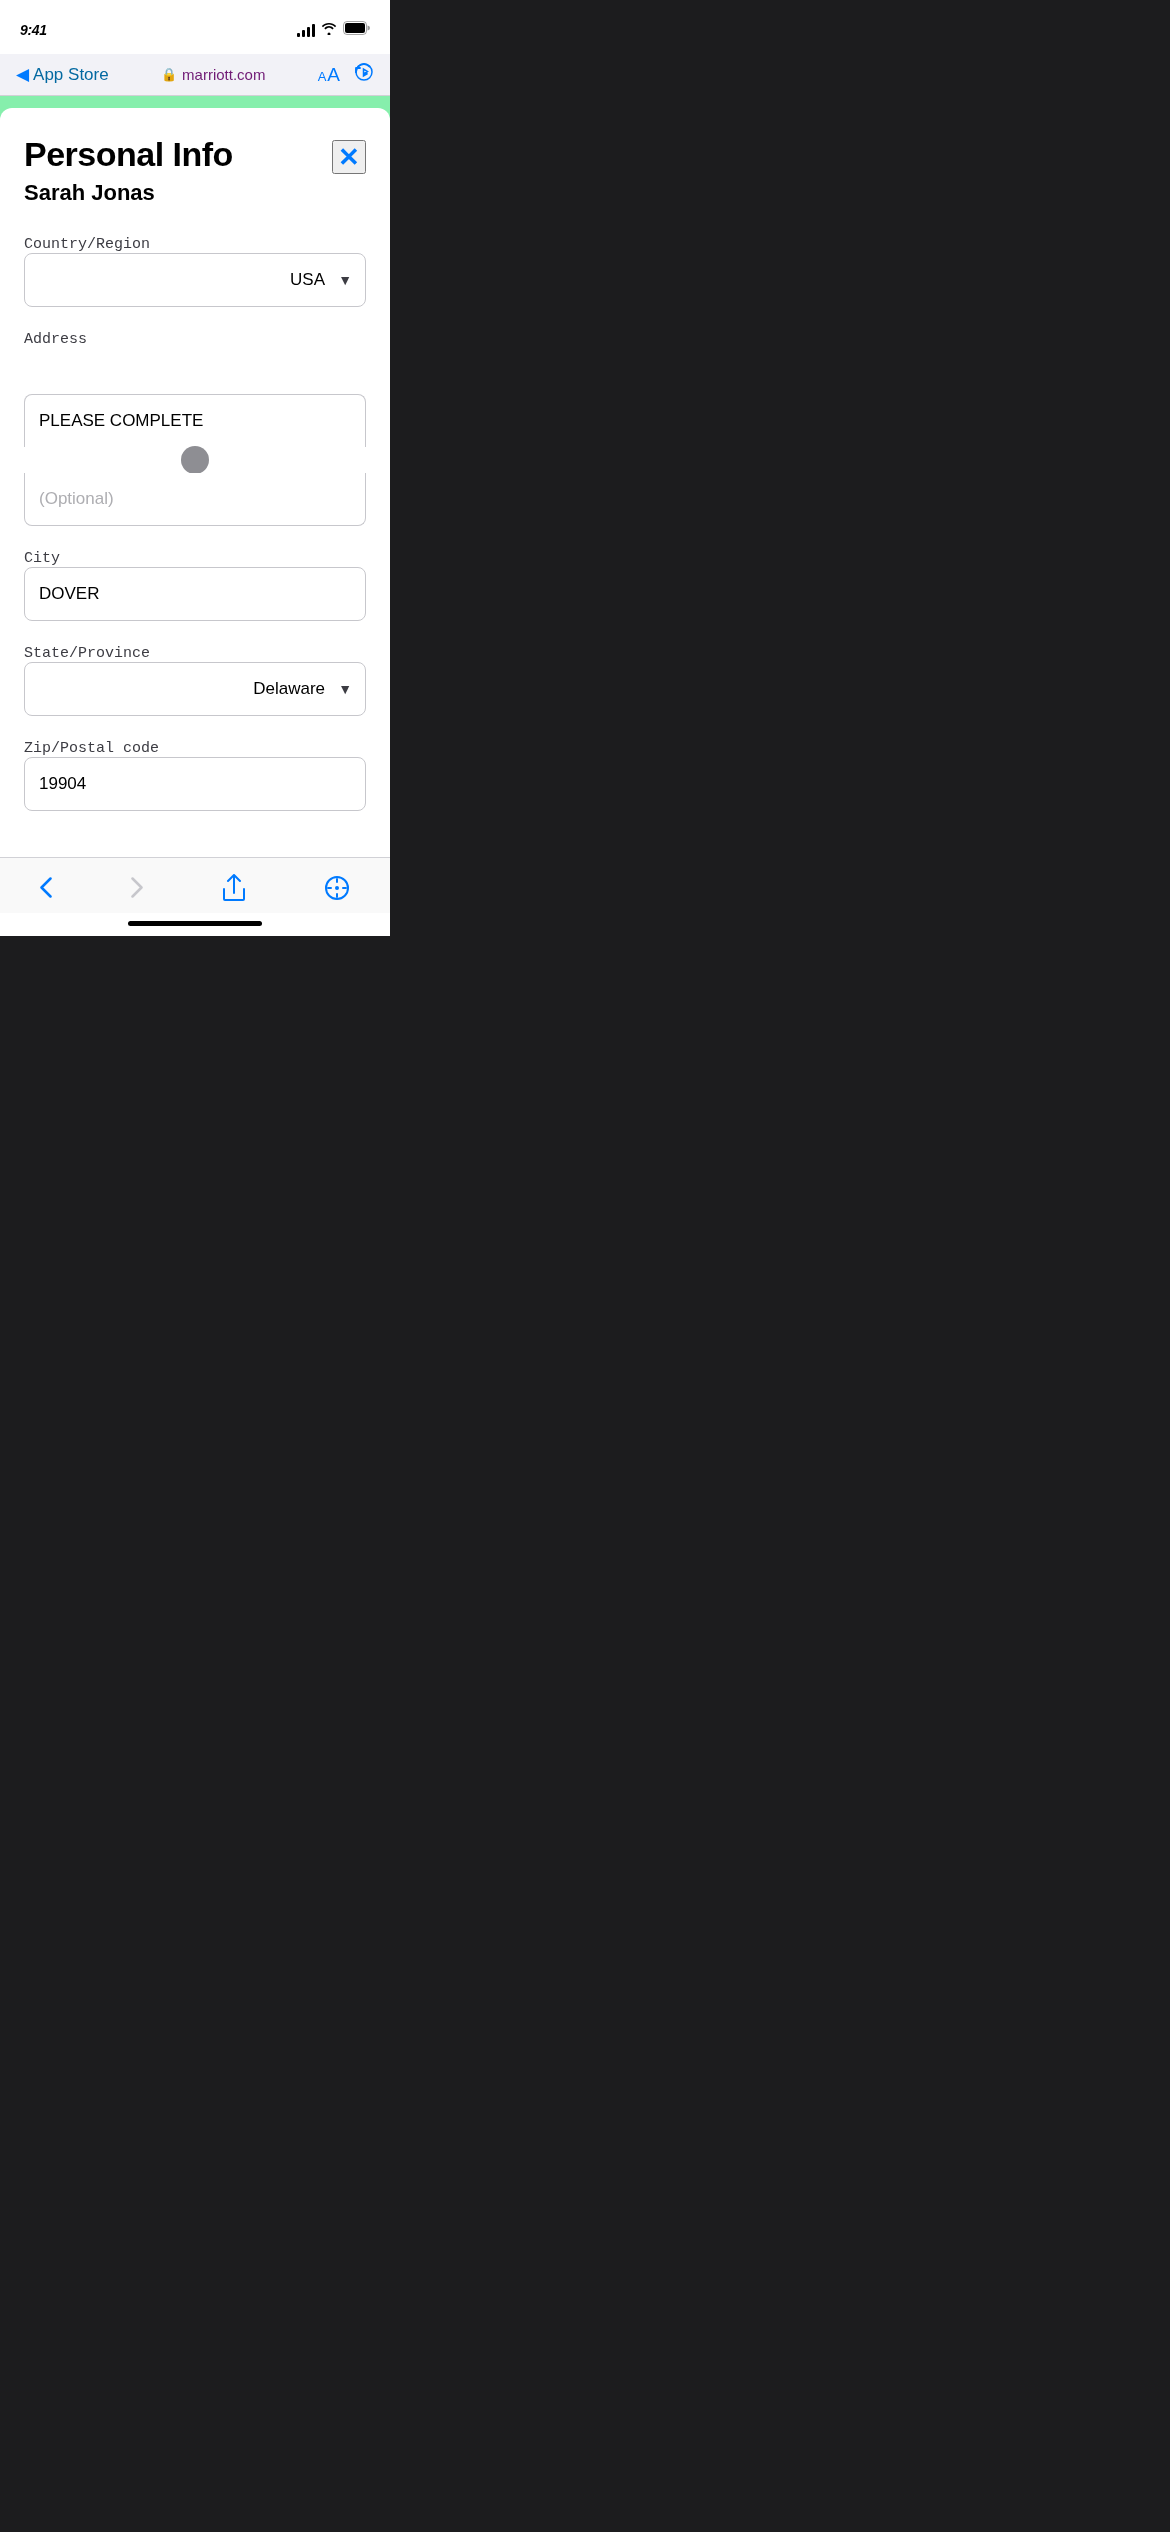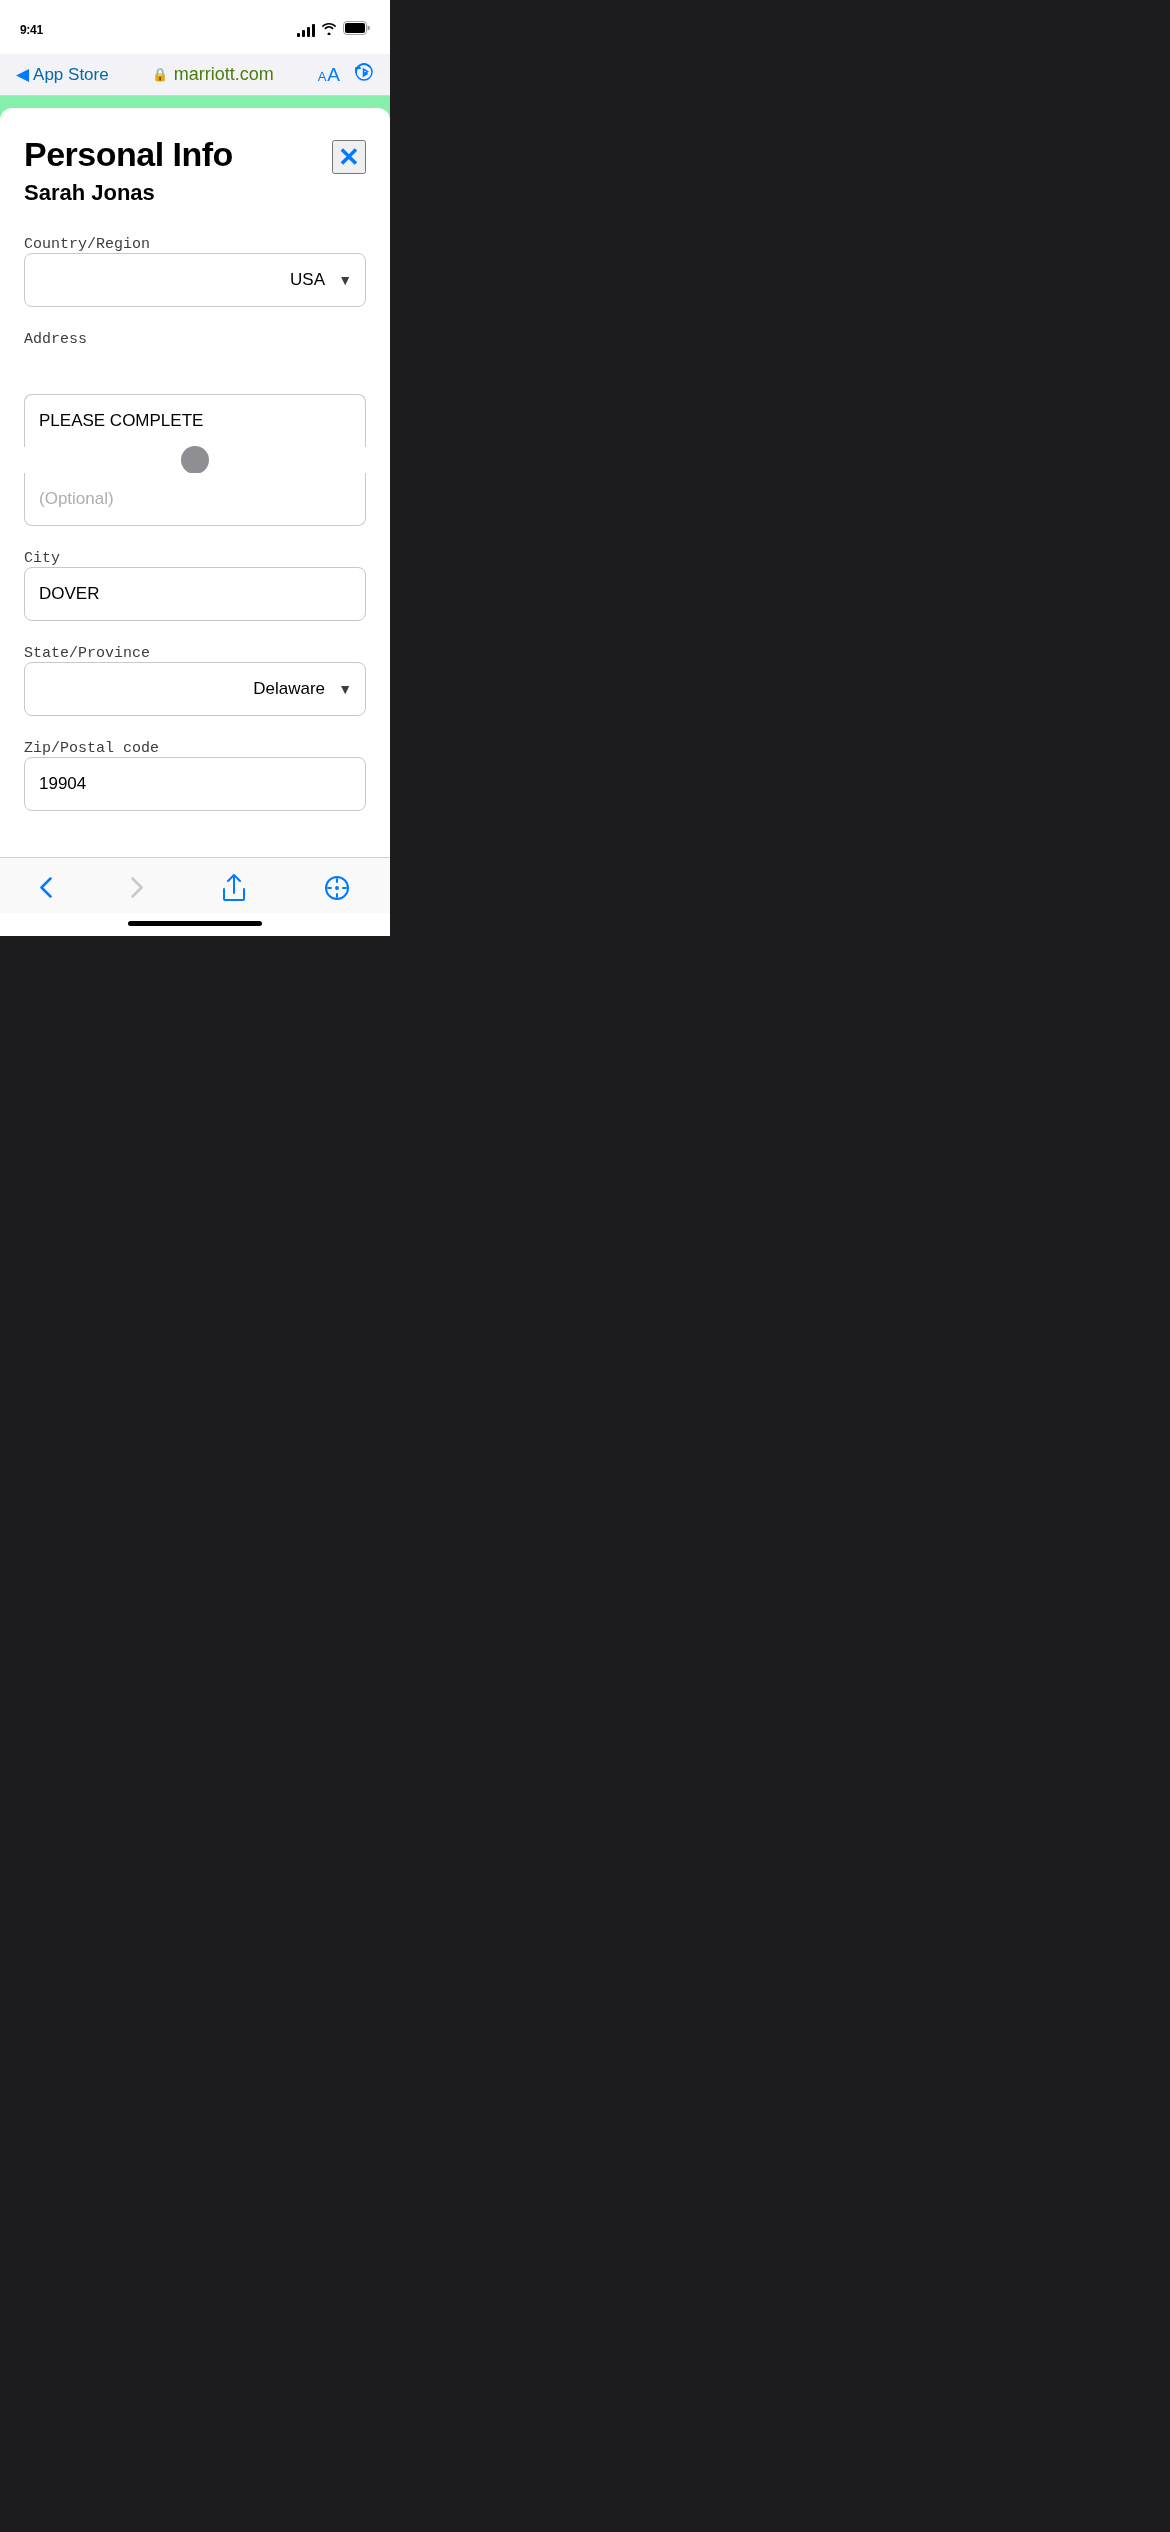--- a/index.html
+++ b/index.html
@@ -18,24 +18,25 @@
     
     .status-bar {
       background: #fff;
       display: flex;
       justify-content: space-between;
       align-items: center;
       padding: 14px 20px 8px;
       height: 54px;
     }
     .status-time {
-      font-size: 12px;
+      font-size: 14px;
       font-weight: 700;
       color: #000;
       letter-spacing: -0.3px;
+      font-style: italic;
     }
     .status-icons {
       display: flex;
       align-items: center;
       gap: 6px;
     }
     .signal-bars {
       display: flex;
       align-items: flex-end;
       gap: 2px;
@@ -70,21 +71,21 @@
     .app-store-text {
       color: #0369a1;
       font-size: 17px;
     }
     .url-bar {
       display: flex;
       align-items: center;
       gap: 5px;
     }
     .lock-icon { font-size: 13px; color: #3c3c43; }
-    .url-text { font-size: 18px; color: #4d7c0f; font-weight: 400; }
+    .url-text { font-size: 15px; color: #701a75; font-weight: 400; }
     .browser-actions {
       display: flex;
       align-items: center;
       gap: 14px;
     }
     .aa-btn {
       display: flex;
       align-items: baseline;
       gap: 1px;
       color: #007aff;

